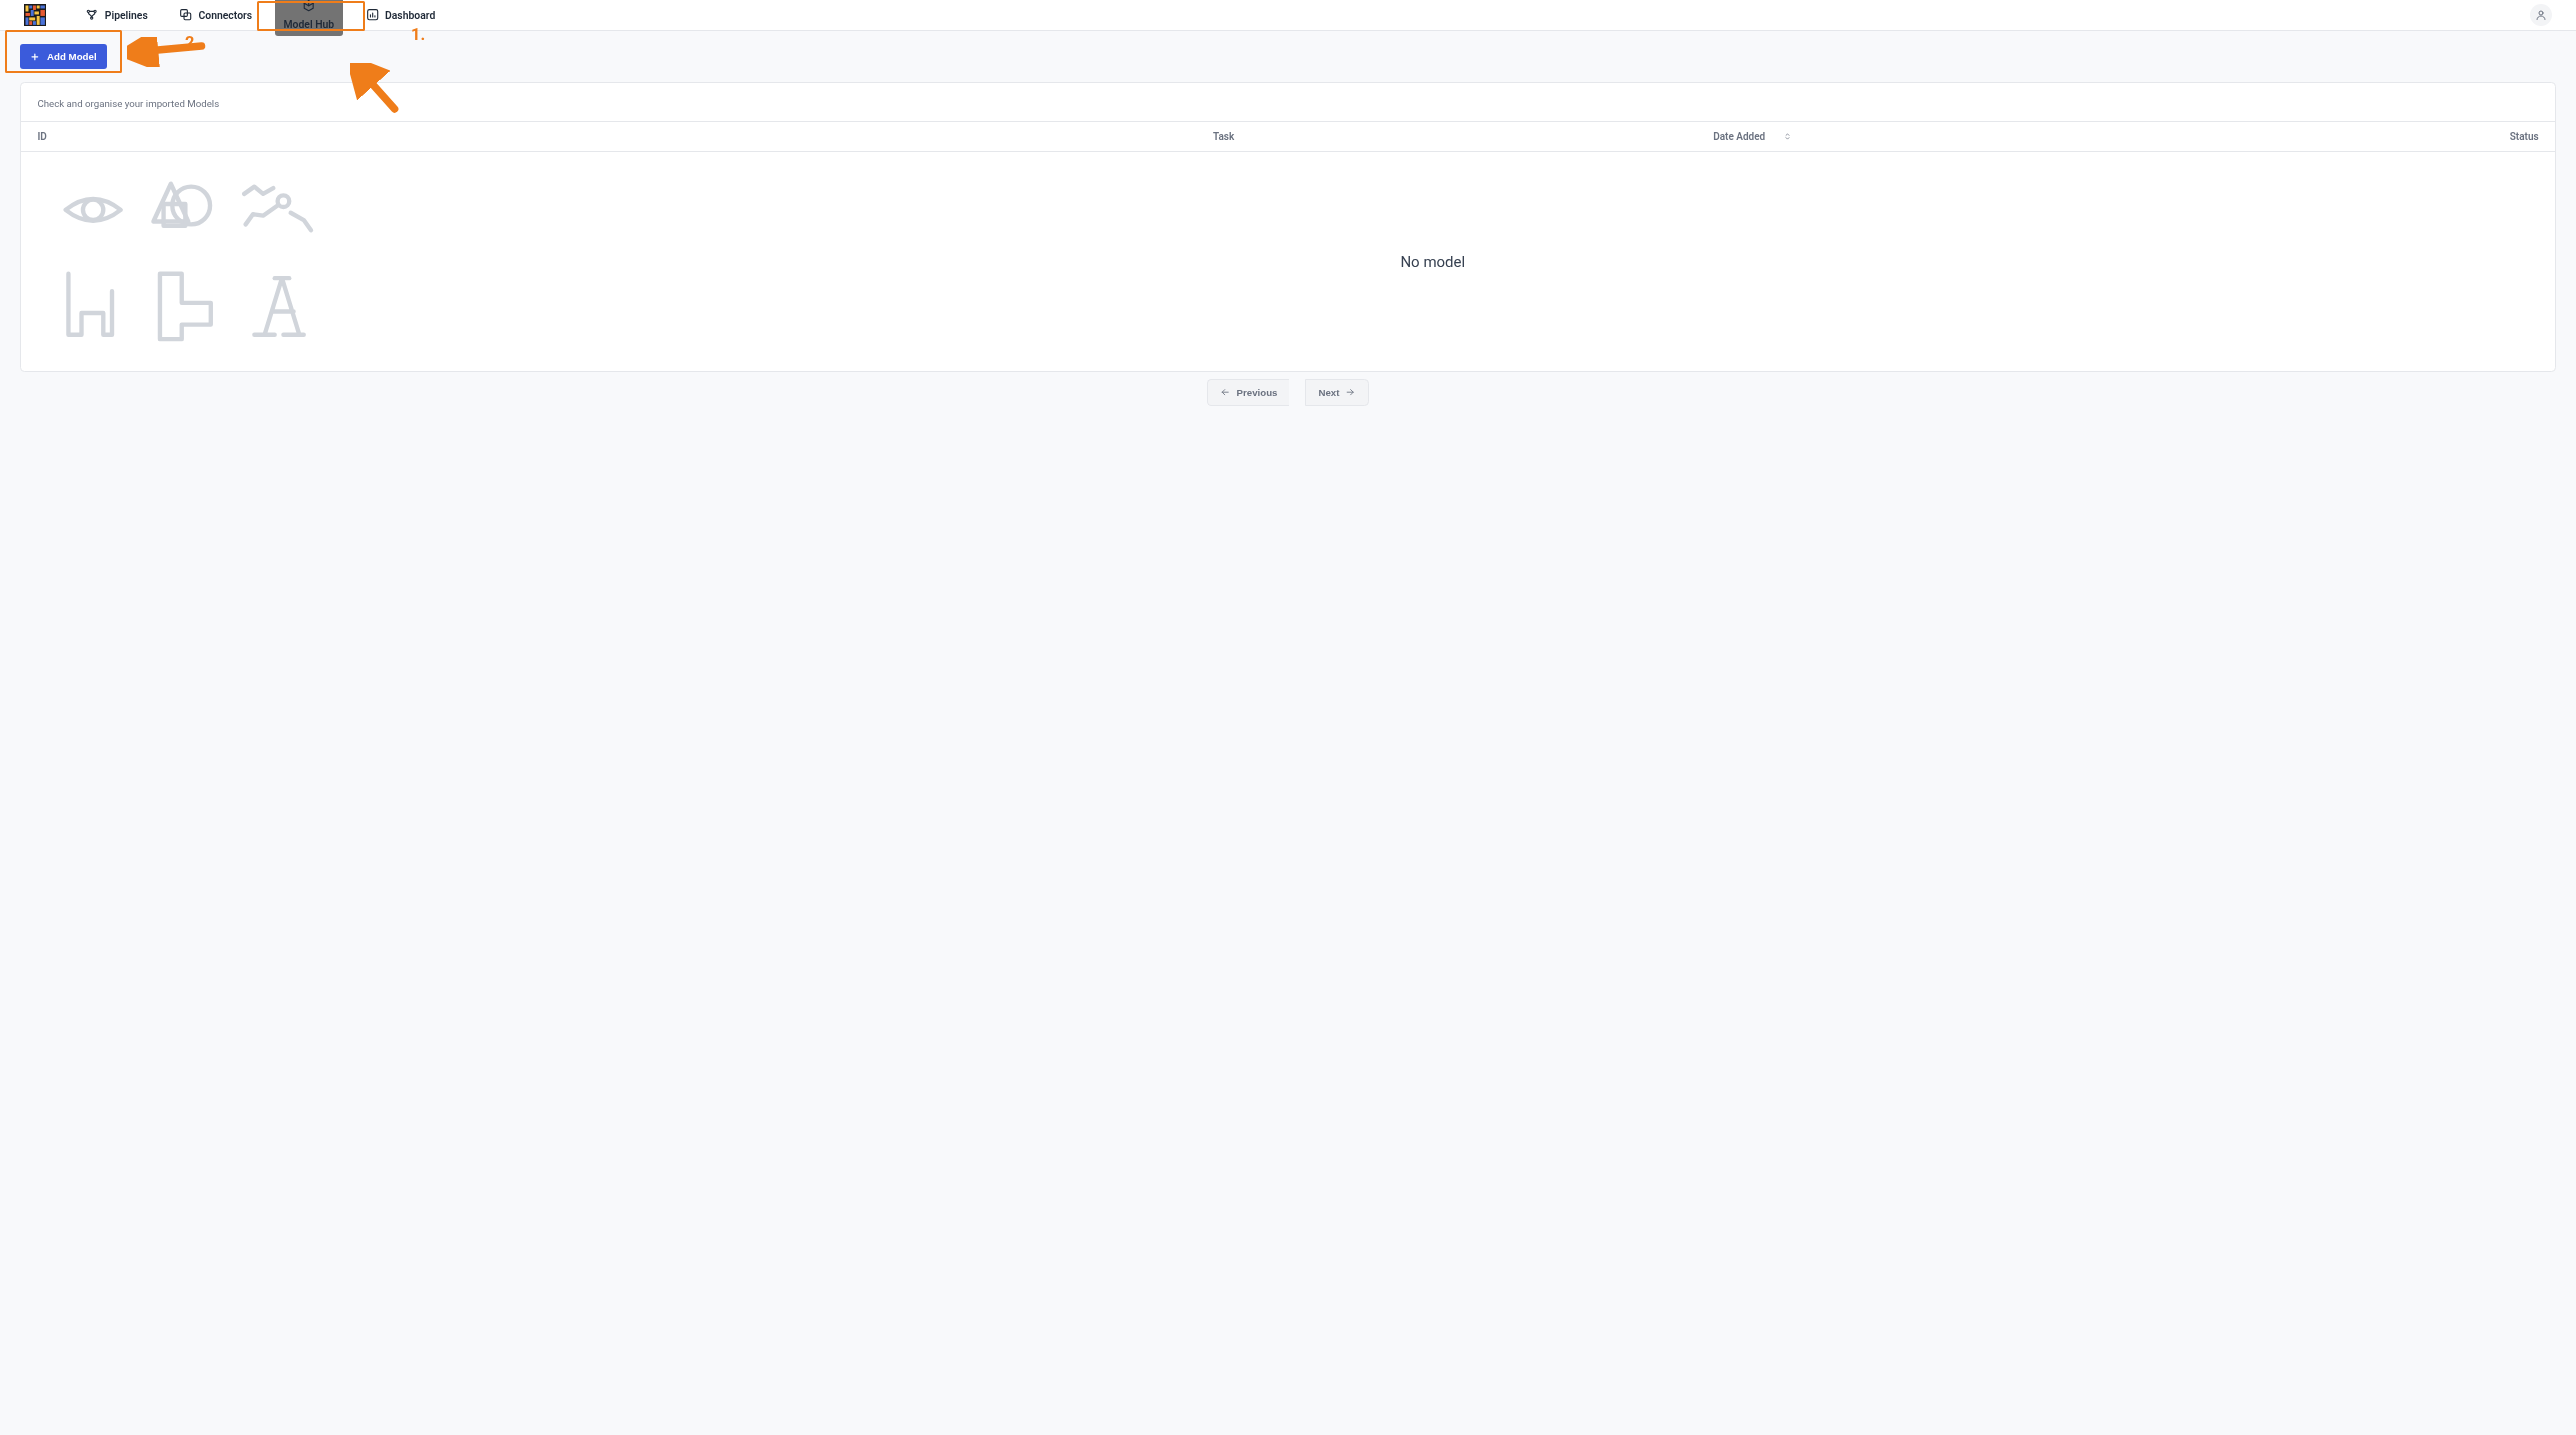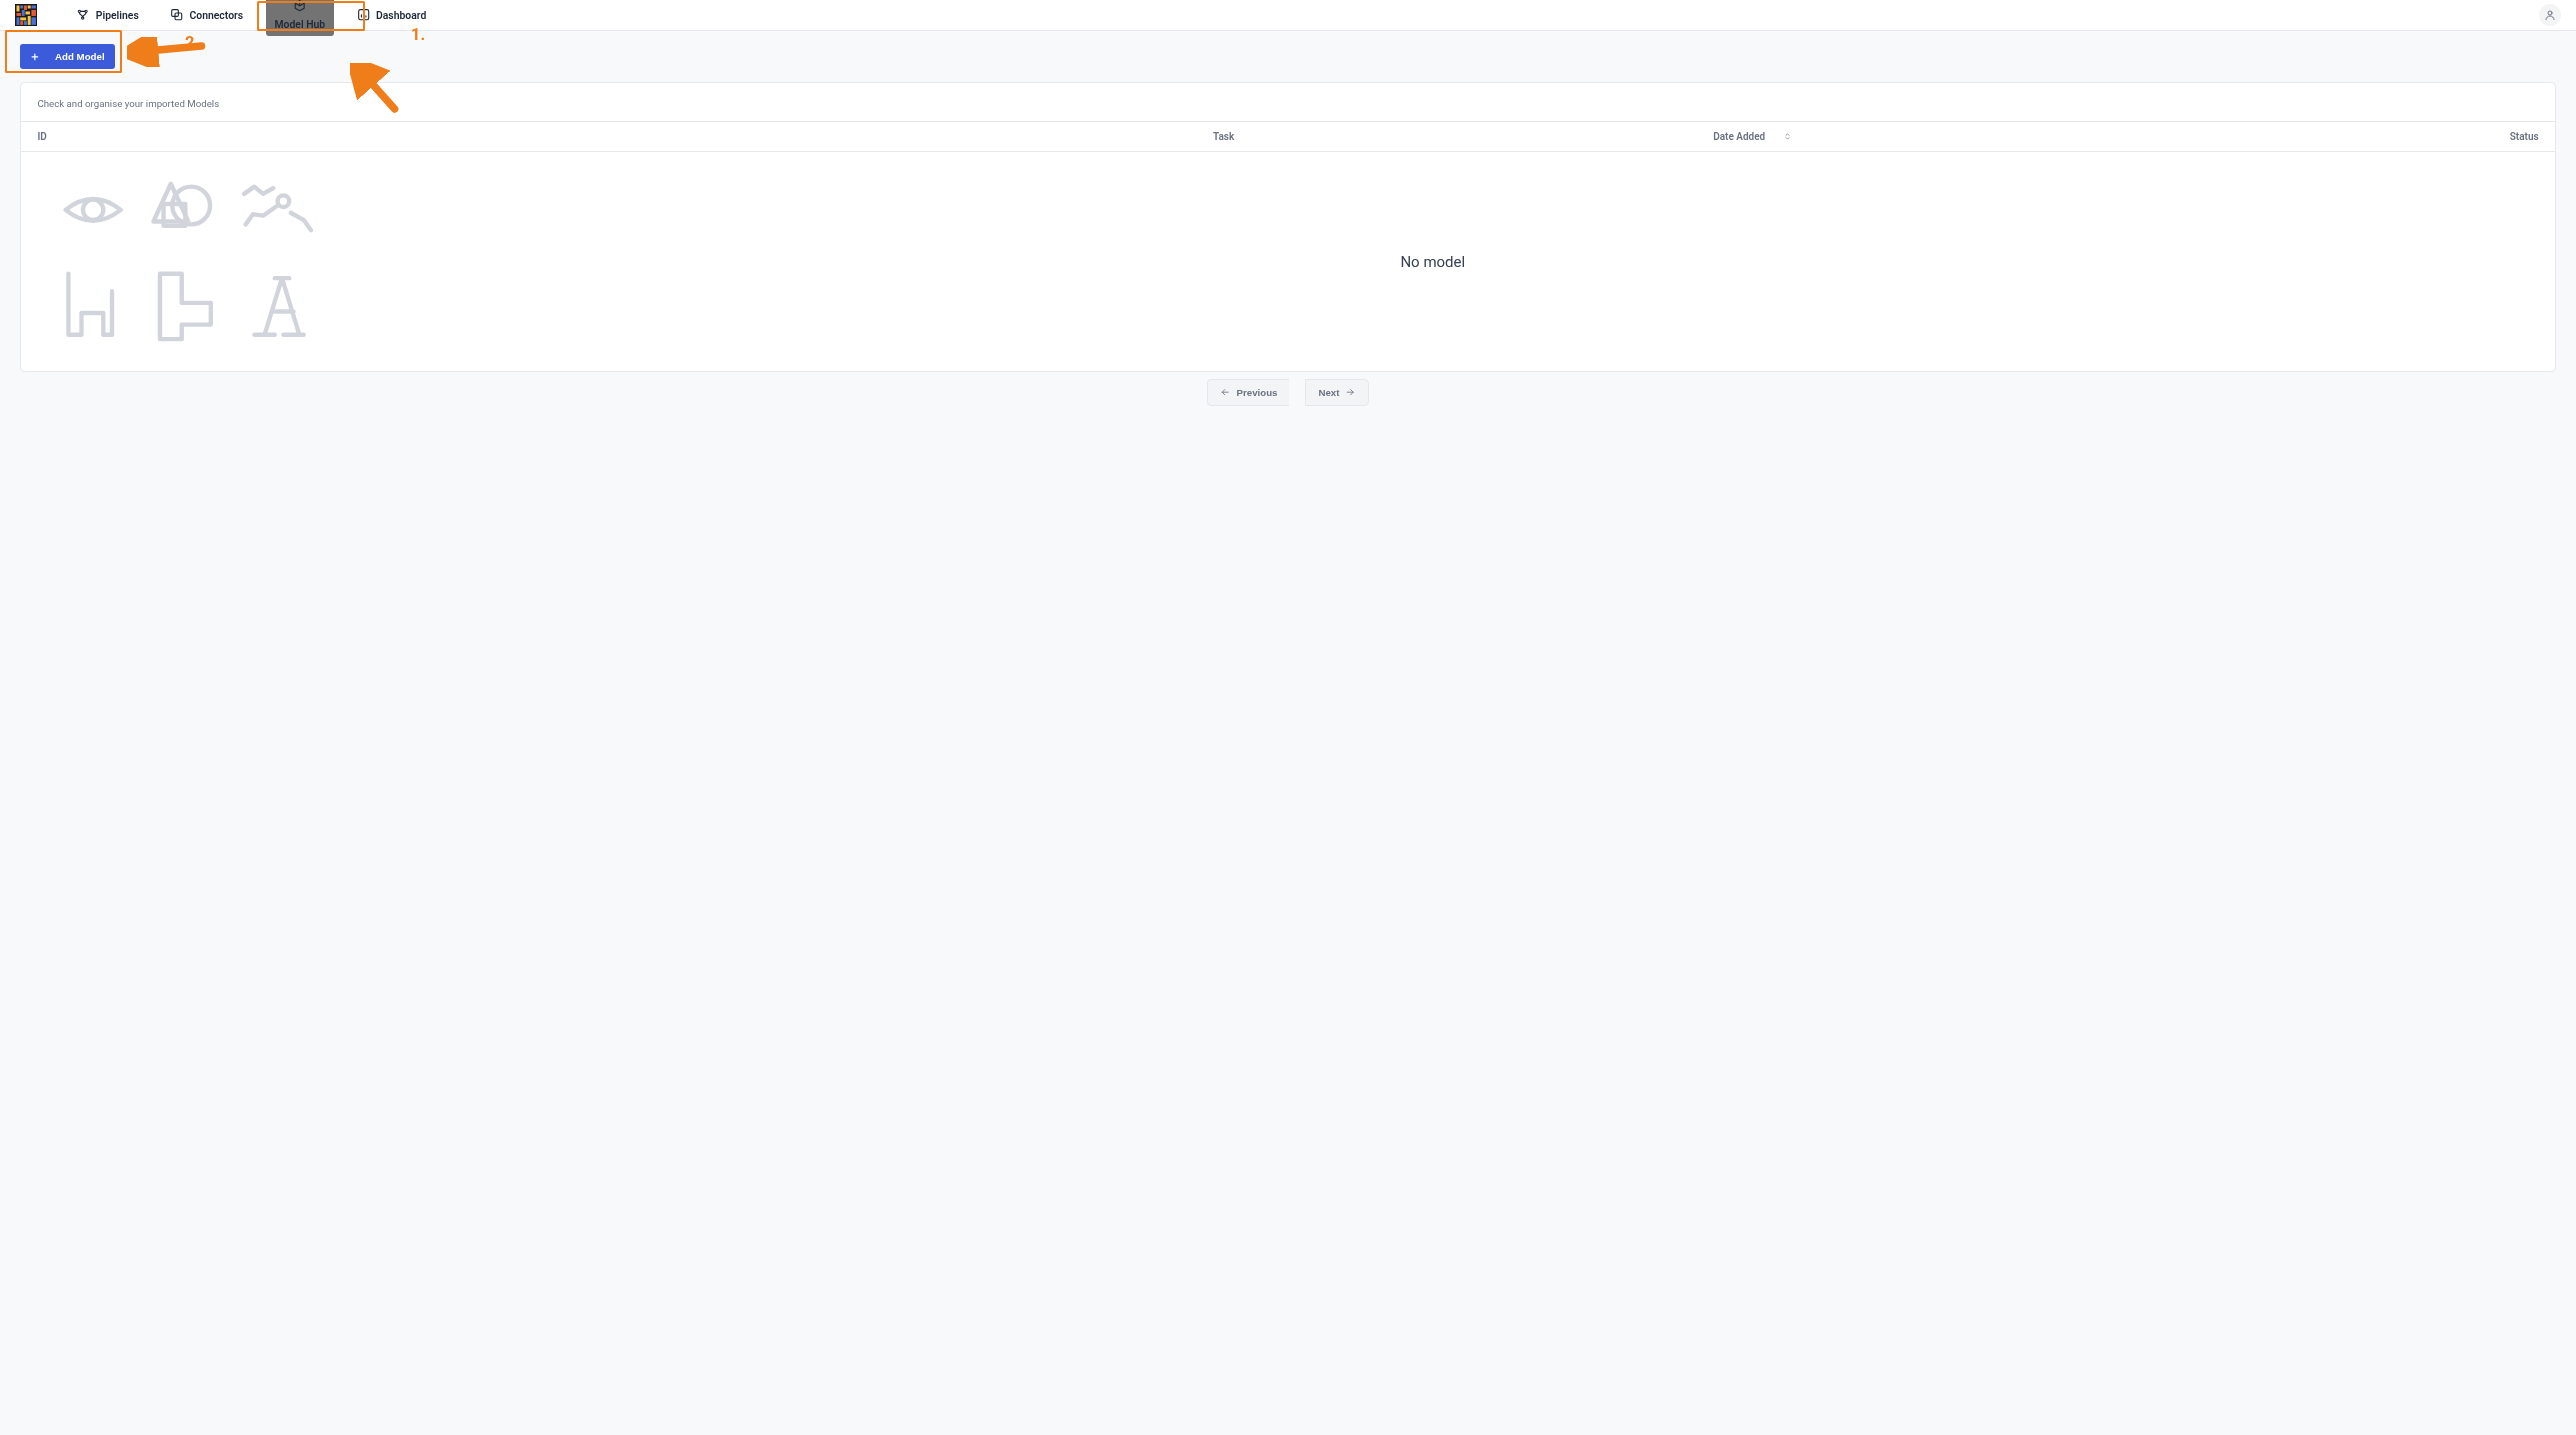--- a/index.html
+++ b/index.html
@@ -6,21 +6,21 @@
     body {
       font-family: -apple-system, BlinkMacSystemFont, "Segoe UI", Roboto, Helvetica, Arial, sans-serif;
       background: #f8f9fb;
       color: #1a1a1a;
     }
     .topbar {
       background: #fff;
       border-bottom: 0.7px solid #e5e7eb;
       display: flex;
       align-items: center;
-      padding: 0 15px;
+      padding: 0 24px;
       height: 31px;
       position: relative;
     }
     .logo {
       width: 22.4px;
       height: 22.4px;
       margin-right: 30px;
       flex-shrink: 0;
     }
     .nav {
@@ -64,21 +64,21 @@
     .add-btn {
       background: #3b5bdb;
       color: #fff;
       border: none;
       border-radius: 3px;
       padding: 6.7px 10.4px;
       font-weight: 600;
       font-size: 9.7px;
       display: flex;
       align-items: center;
-      gap: 15px;
+      gap: 7px;
       cursor: pointer;
     }
     .add-btn svg { width: 9.7px; height: 9.7px; stroke: #fff; }
 
     .content {
       padding: 0 20px 20px;
     }
     .card {
       background: #fff;
       border: 0.7px solid #e5e7eb;

